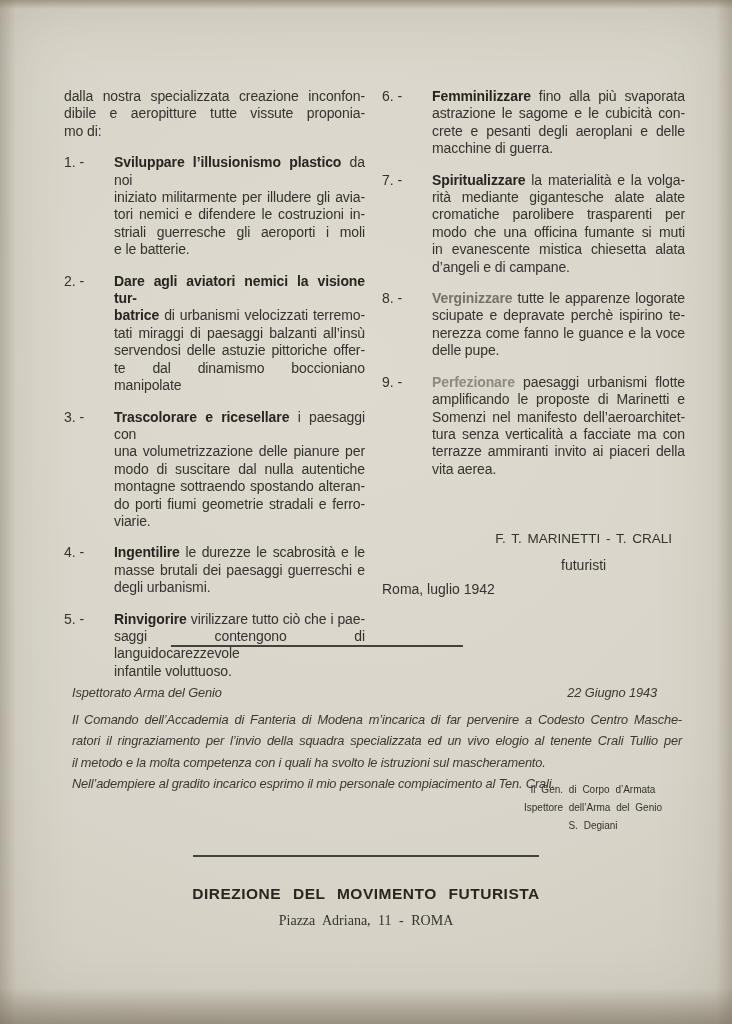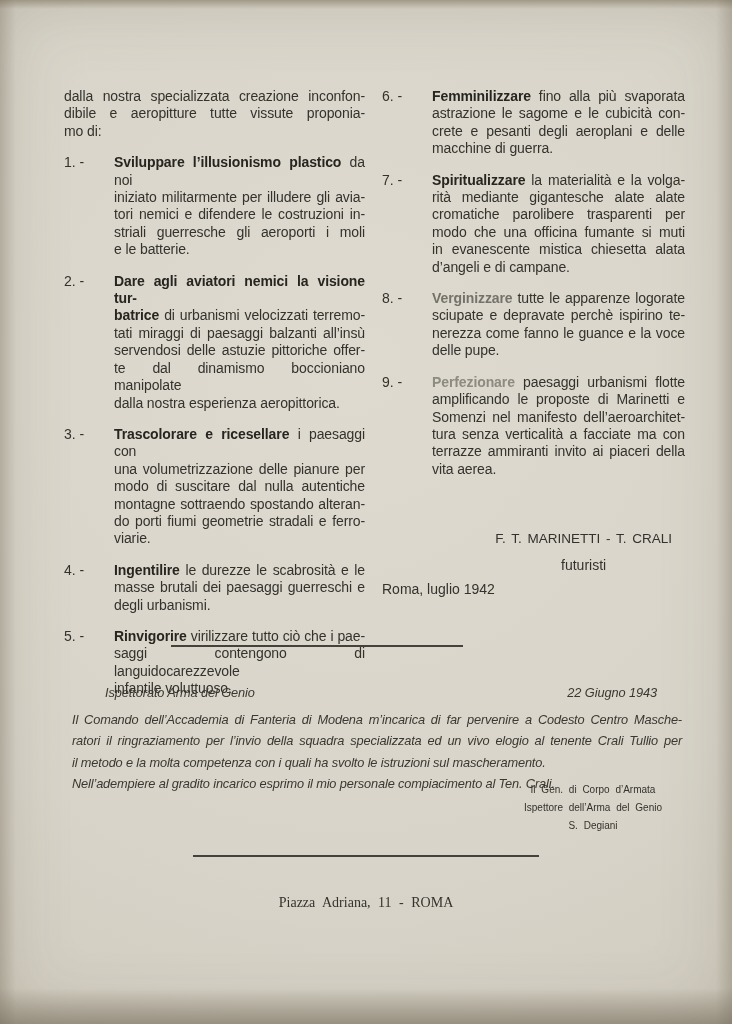--- a/index.html
+++ b/index.html
@@ -46,21 +46,21 @@
 
   .rule { position: absolute; height: 2px; background: #44423c; }
   .rule-top { left: 171px; top: 645px; width: 292px; }
   .rule-bottom { left: 193px; top: 855px; width: 346px; }
 
   .letter {
     position: absolute; left: 72px; top: 682px; width: 610px;
     font-style: italic; font-size: 12.8px; line-height: 21.5px;
     color: #3a3832; letter-spacing: -0.1px;
   }
-  .letter-header { display: flex; justify-content: space-between; padding-right: 25px; margin-bottom: 5px; margin-left: 33px; }
+  .letter-header { display: flex; justify-content: space-between; padding-right: 25px; margin-bottom: 5px; }
   .letter .tline { letter-spacing: -0.15px; }
 
   .letter-sig {
     position: absolute; right: 70px; top: 781px;
     text-align: center; font-size: 10px; line-height: 18px; word-spacing: 3px;
   }
 
   .footer { position: absolute; left: 0; right: 0; top: 885px; text-align: center; }
   .footer-title { font-weight: bold; font-size: 15.5px; letter-spacing: .5px; word-spacing: 7px; color: #28271f; line-height: 18px; }
   .footer-address { margin-top: 9px; font-size: 14px; word-spacing: 4px; line-height: 18px; font-family: Liberation Serif, serif; }
@@ -88,21 +88,20 @@
           </div>
         </div>
         <div class="item">
           <div class="item-num">2. -</div>
           <div class="item-body">
             <div class="tline j"><b>Dare agli aviatori nemici la visione tur-</b></div>
             <div class="tline j"><b>batrice</b><span> di urbanismi velocizzati terremo-</span></div>
             <div class="tline j"><span>tati miraggi di paesaggi balzanti all’insù</span></div>
             <div class="tline j"><span>servendosi delle astuzie pittoriche offer-</span></div>
             <div class="tline j"><span>te dal dinamismo boccioniano manipolate</span></div>
-            <div class="tline"><span>dalla nostra esperienza aeropittorica.</span></div>
           </div>
         </div>
         <div class="item">
           <div class="item-num">3. -</div>
           <div class="item-body">
             <div class="tline j"><b>Trascolorare e ricesellare</b><span> i paesaggi con</span></div>
             <div class="tline j"><span>una volumetrizzazione delle pianure per</span></div>
             <div class="tline j"><span>modo di suscitare dal nulla autentiche</span></div>
             <div class="tline j"><span>montagne sottraendo spostando alteran-</span></div>
             <div class="tline j"><span>do porti fiumi geometrie stradali e ferro-</span></div>
@@ -195,16 +194,17 @@
 
   <div class="letter-sig">
     <div>Il Gen. di Corpo d’Armata</div>
     <div>Ispettore dell’Arma del Genio</div>
     <div>S. Degiani</div>
   </div>
 
   <div class="rule rule-bottom"></div>
 
   <div class="footer">
+    <div class="footer-title">DIREZIONE DEL MOVIMENTO FUTURISTA</div>
     <div class="footer-address">Piazza Adriana, 11 - ROMA</div>
   </div>
 
 </div>
 
 </body></html>

